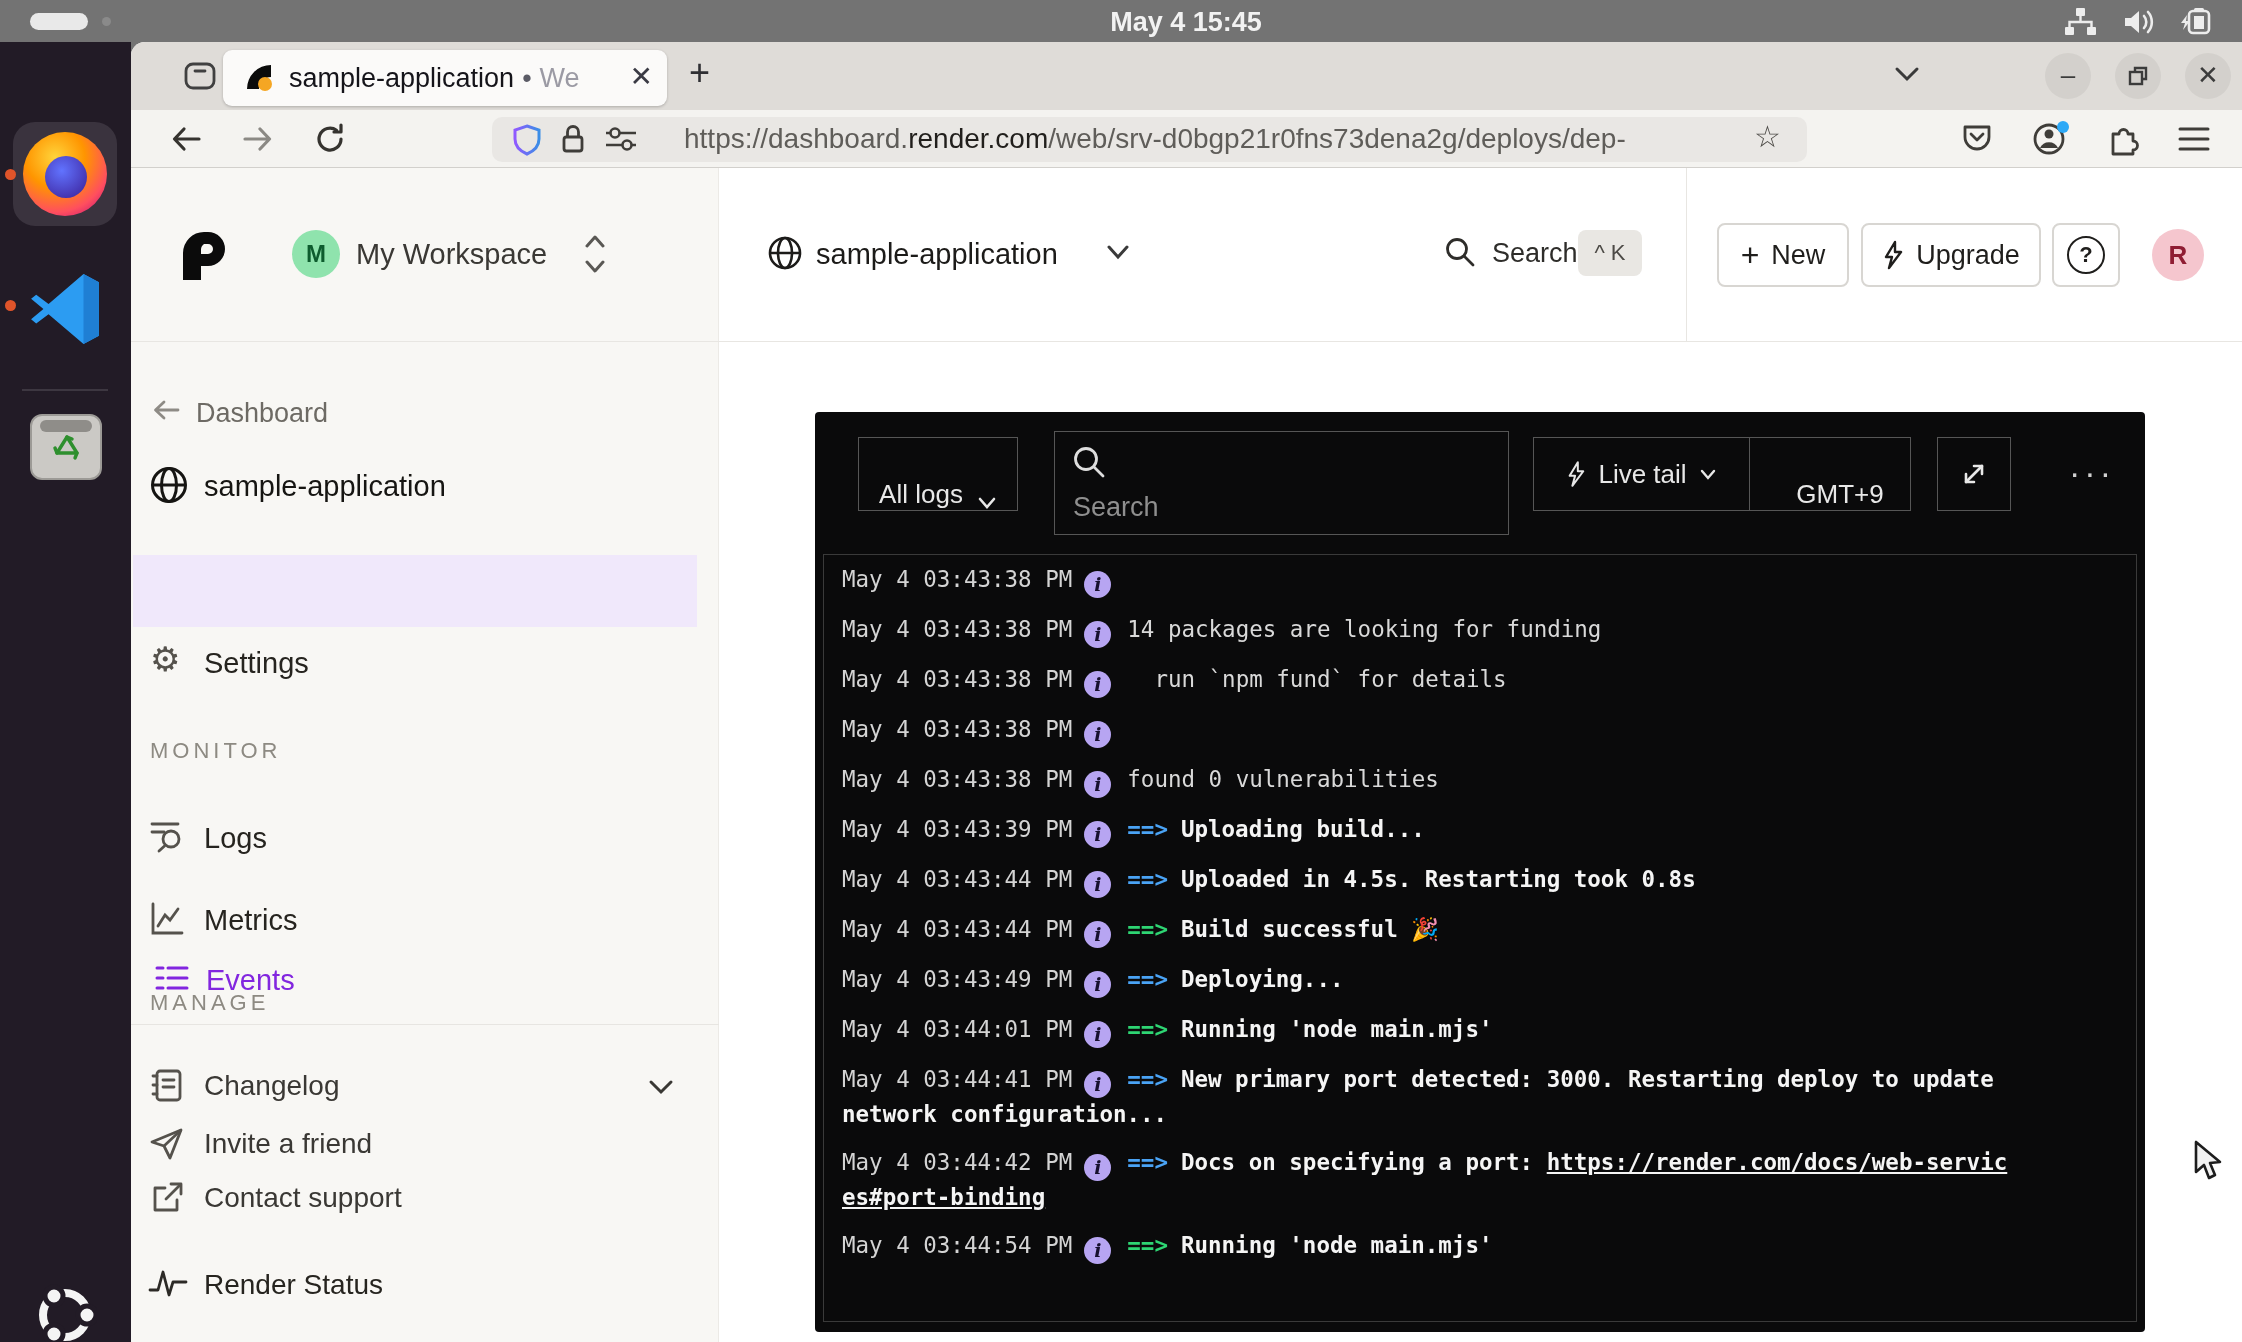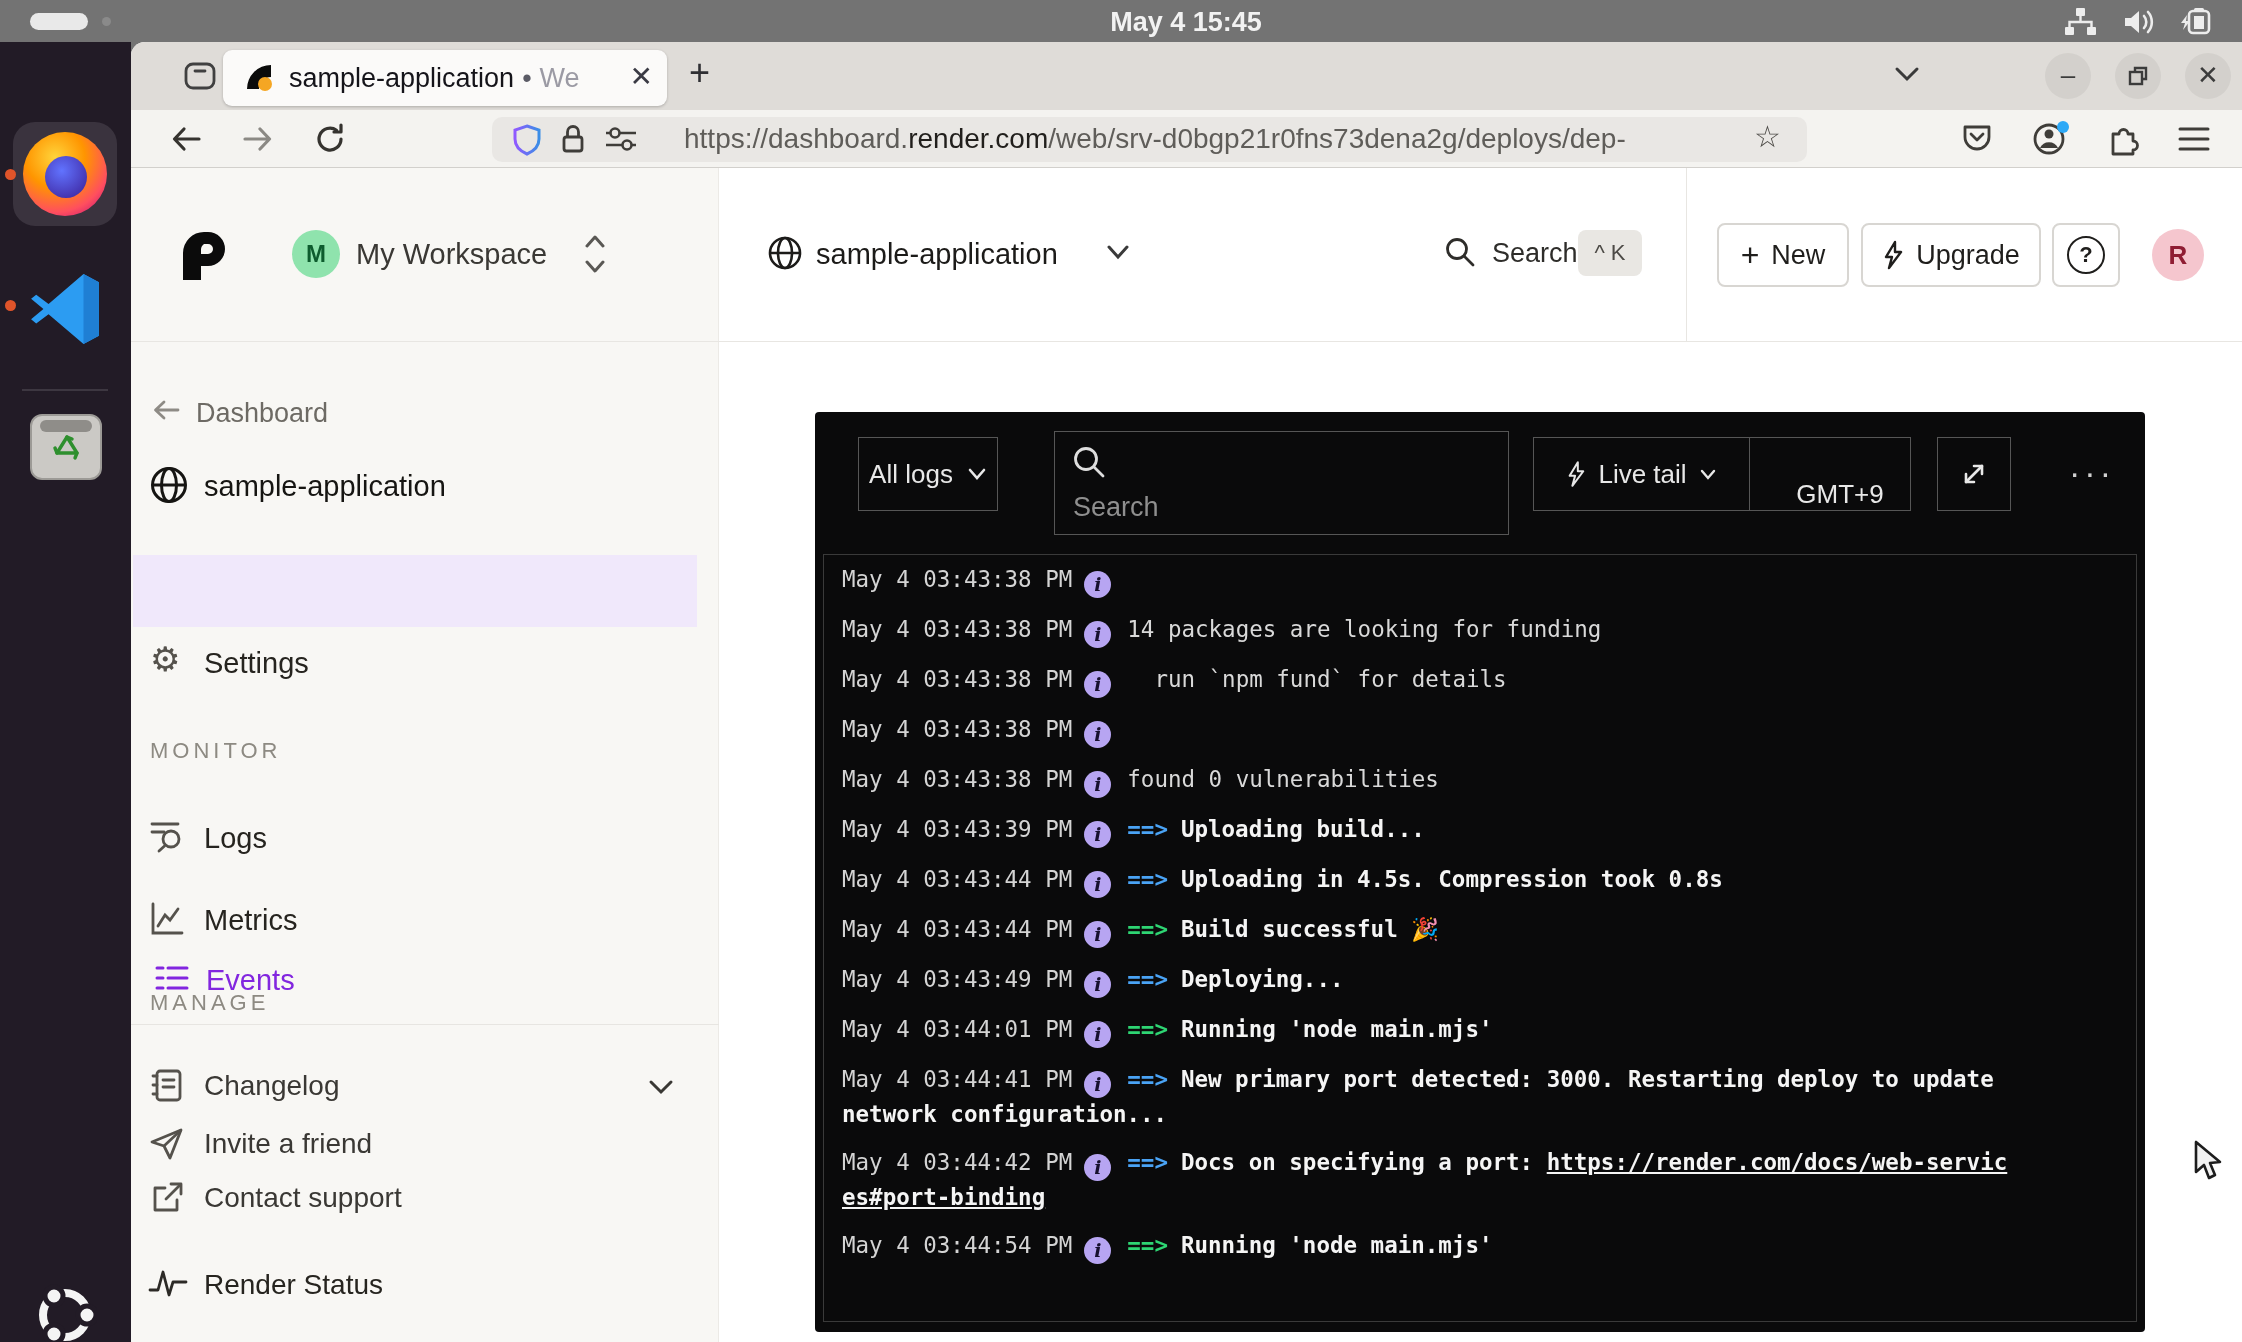--- a/index.html
+++ b/index.html
@@ -85,21 +85,21 @@
   .side-label2 { position:absolute; left:73px; font-size:28px; color:#3a3834; }
   #sb-changelog-icon { position:absolute; left:17px; top:898px; }
   #sb-chev { position:absolute; left:517px; top:910px; }
   #sb-invite-icon { position:absolute; left:17px; top:957px; }
   #sb-contact-icon { position:absolute; left:17px; top:1011px; }
   #sb-status-icon { position:absolute; left:17px; top:1098px; }
 
   
   #logpanel { position:absolute; left:684px; top:244px; width:1330px; height:920px; background:#0a0a0b; border-radius:4px; }
   .dark-box { position:absolute; border:1.5px solid #565656; color:#e8e8e8; font-size:26px;gap:20px; }
-  #filter-box { left:43px; top:25px; width:140px; height:74px; display:flex; align-items:center; justify-content:center; gap:14px; }
+  #filter-box { left:43px; top:25px; width:160px; height:74px; display:flex; align-items:flex-end; justify-content:center; gap:14px; }
   #search-box { left:239px; top:19px; width:455px; height:104px; }
   #search-ph { position:absolute; left:18px; top:60px; font-size:27px; color:#8f8f8f; }
   #tail-group { left:718px; top:25px; width:378px; height:74px; display:flex; }
   #tail-cell { width:216px; display:flex; align-items:center; justify-content:center; gap:12px; border-right:1.5px solid #565656; }
   #tz-cell { flex:1; display:flex; align-items:flex-end; justify-content:center; }
   #expand-btn { left:1122px; top:25px; width:74px; height:74px; display:flex; align-items:center; justify-content:center; }
   #panel-dots { position:absolute; left:1240px; top:25px; width:74px; height:74px; color:#d0d0d0; font-size:34px; letter-spacing:4px; text-align:center; line-height:70px; }
   #log-area { position:absolute; left:8px; top:142px; width:1314px; height:768px; border:1px solid #3a3a3a; overflow:hidden; padding:8px 18px; }
   .log-row { white-space:pre-wrap; font-family:"DejaVu Sans Mono", monospace; font-size:22.5px; line-height:33px; color:#d9d9d9; margin-bottom:15px; overflow-wrap:anywhere; }
   .log-time { color:#d4d4d4; }
@@ -506,21 +506,21 @@
       </div>
       <div id="panel-dots">···</div>
       <div id="log-area">
           <div id="log-rows">
             <div class="log-row"><span class="log-time">May 4 03:43:38 PM</span><span class="info-badge">i</span><span class="log-msg"></span></div>
             <div class="log-row"><span class="log-time">May 4 03:43:38 PM</span><span class="info-badge">i</span><span class="log-msg">14 packages are looking for funding</span></div>
             <div class="log-row"><span class="log-time">May 4 03:43:38 PM</span><span class="info-badge">i</span><span class="log-msg">  run `npm fund` for details</span></div>
             <div class="log-row"><span class="log-time">May 4 03:43:38 PM</span><span class="info-badge">i</span><span class="log-msg"></span></div>
             <div class="log-row"><span class="log-time">May 4 03:43:38 PM</span><span class="info-badge">i</span><span class="log-msg">found 0 vulnerabilities</span></div>
             <div class="log-row"><span class="log-time">May 4 03:43:39 PM</span><span class="info-badge">i</span><span class="log-arrow" style="color: rgb(74, 163, 245);">==&gt;</span><span class="log-msg bold">Uploading build...</span></div>
-            <div class="log-row"><span class="log-time">May 4 03:43:44 PM</span><span class="info-badge">i</span><span class="log-arrow" style="color: rgb(74, 163, 245);">==&gt;</span><span class="log-msg bold">Uploading in 4.5s. Compression took 0.8s</span></div>
+            <div class="log-row"><span class="log-time">May 4 03:43:44 PM</span><span class="info-badge">i</span><span class="log-arrow" style="color: rgb(74, 163, 245);">==&gt;</span><span class="log-msg bold">Uploaded in 4.5s. Restarting took 0.8s</span></div>
             <div class="log-row"><span class="log-time">May 4 03:43:44 PM</span><span class="info-badge">i</span><span class="log-arrow" style="color: rgb(46, 213, 115);">==&gt;</span><span class="log-msg bold">Build successful 🎉</span></div>
             <div class="log-row"><span class="log-time">May 4 03:43:49 PM</span><span class="info-badge">i</span><span class="log-arrow" style="color: rgb(74, 163, 245);">==&gt;</span><span class="log-msg bold">Deploying...</span></div>
             <div class="log-row"><span class="log-time">May 4 03:44:01 PM</span><span class="info-badge">i</span><span class="log-arrow" style="color: rgb(46, 213, 115);">==&gt;</span><span class="log-msg bold">Running 'node main.mjs'</span></div>
             <div class="log-row"><span class="log-time">May 4 03:44:41 PM</span><span class="info-badge">i</span><span class="log-arrow" style="color: rgb(74, 163, 245);">==&gt;</span><span class="log-msg bold">New primary port detected: 3000. Restarting deploy to update
 network configuration...</span></div>
             <div class="log-row"><span class="log-time">May 4 03:44:42 PM</span><span class="info-badge">i</span><span class="log-arrow" style="color: rgb(74, 163, 245);">==&gt;</span><span class="log-msg bold">Docs on specifying a port: </span><a class="log-link">https://render.com/docs/web-servic
 es#port-binding</a></div>
             <div class="log-row"><span class="log-time">May 4 03:44:54 PM</span><span class="info-badge">i</span><span class="log-arrow" style="color: rgb(46, 213, 115);">==&gt;</span><span class="log-msg bold">Running 'node main.mjs'</span></div>
           </div>
         </div>

